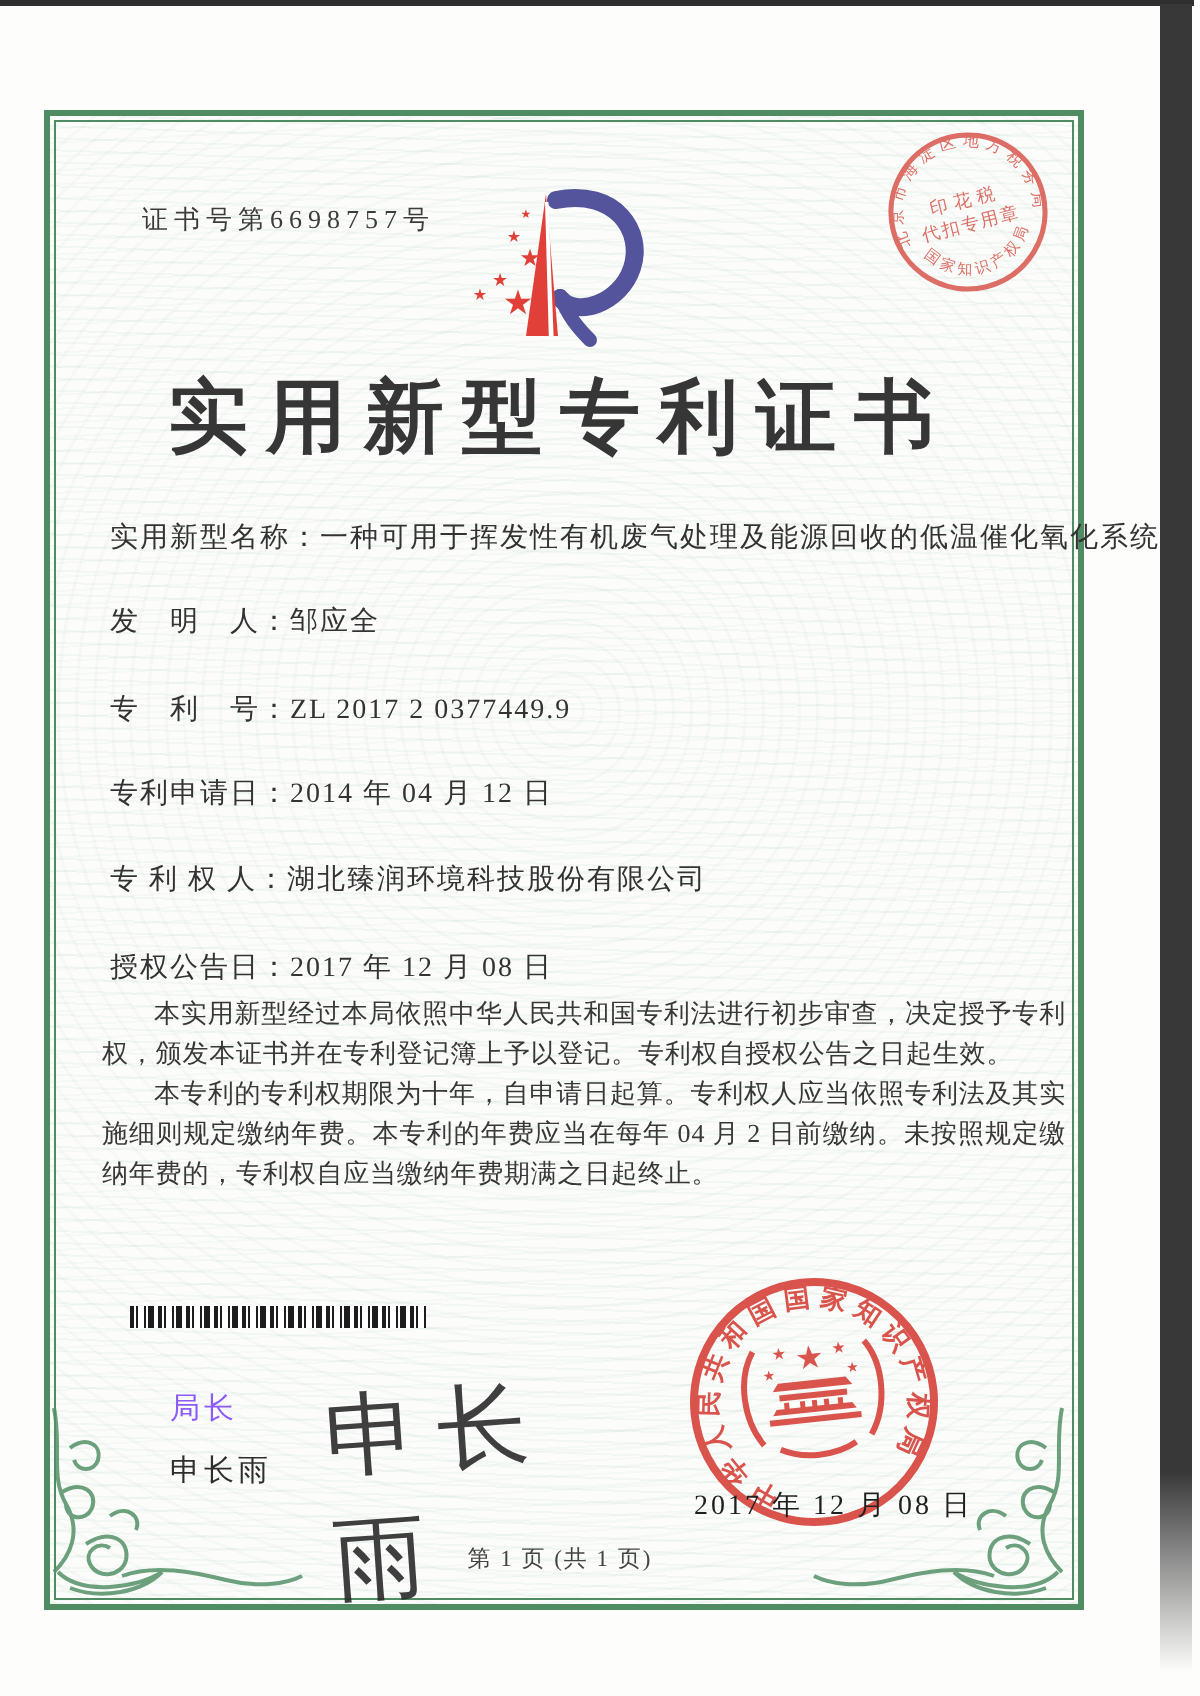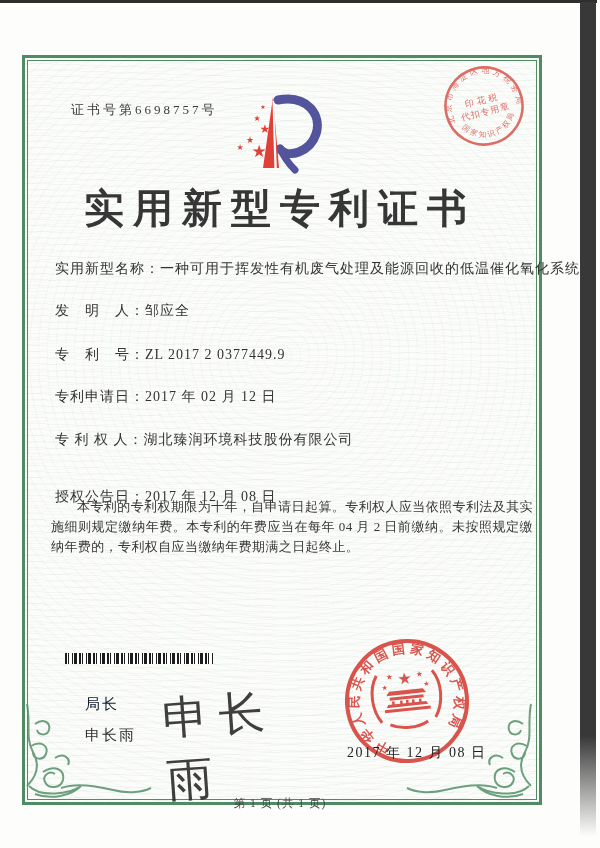--- a/index.html
+++ b/index.html
@@ -22,49 +22,49 @@
 
   .cert-no{position:absolute;left:71px;top:101px;font-size:13px;letter-spacing:3px;color:#3c3c3c;}
 
   
   .logo{position:absolute;left:228px;top:92px;width:100px;height:82px;}
 
   .title{position:absolute;left:23px;top:181px;width:514px;text-align:center;
          font-size:40px;font-weight:bold;letter-spacing:9px;color:#363636;}
 
   .field{position:absolute;left:55px;font-size:14px;letter-spacing:1px;color:#333;white-space:nowrap;}
-  .f1{top:260px;} .f2{top:302px;} .f3{top:346px;} .f4{top:388px;} .f5{top:431px;text-align:right;} .f6{top:488px;}
+  .f1{top:260px;} .f2{top:302px;} .f3{top:346px;} .f4{top:388px;} .f5{top:431px;text-align:right;} .f6{top:475px;}
 
   .body-text{position:absolute;left:51px;top:497px;width:482px;font-size:13px;
              line-height:20px;text-align:justify;color:#383838;letter-spacing:0.4px;}
   .body-text p{margin:0;text-indent:2em;}
 
   .barcode{position:absolute;left:65px;top:653px;width:148px;height:11px;
            background:repeating-linear-gradient(90deg,
              #1d1d1d 0 2px, #fff 2px 3px, #1d1d1d 3px 4px, #fff 4px 7px,
              #1d1d1d 7px 8px, #fff 8px 9px, #1d1d1d 9px 12px, #fff 12px 14px);}
 
   .signer-title{position:absolute;left:85px;top:695px;font-size:15px;letter-spacing:2px;
-                font-family:"Liberation Sans",sans-serif;color:#0f172a;}
+                font-family:"Liberation Sans",sans-serif;color:#8b5cf6;}
   .signer-name{position:absolute;left:85px;top:726px;font-size:15px;letter-spacing:2px;
                font-family:"Liberation Sans",sans-serif;color:#2e2e2e;}
   .signature{position:absolute;left:163px;top:683px;width:160px;height:80px;
              font-size:46px;color:#2b2b2b;transform:rotate(-4deg);letter-spacing:10px;
              font-family:"Liberation Serif",serif;opacity:0.9;}
 
   
   .seal-main{position:absolute;left:342px;top:636px;width:130px;height:130px;
              transform:rotate(-6deg);opacity:0.92;}
   .seal-tax{position:absolute;left:443px;top:65px;width:82px;height:82px;
             transform:rotate(-14deg);opacity:0.85;}
   .issue-date{position:absolute;left:347px;top:744px;font-size:14px;letter-spacing:1.5px;
               color:#1f1f1f;z-index:5;}
 
   .footer{position:absolute;left:23px;top:772px;width:514px;text-align:center;
-          font-size:11.5px;letter-spacing:1px;color:#444;margin-top:24px;}
+          font-size:11.5px;letter-spacing:1px;color:#444;}
 
   .flourish{position:absolute;width:132px;height:108px;}
   .flourish.left{left:21px;top:694px;}
   .flourish.right{left:405px;top:694px;transform:scaleX(-1);}
 </style>
 </head>
 <body>
 
 <div id="page">
 
@@ -124,25 +124,26 @@
     </text>
     <text x="41" y="38" text-anchor="middle" font-size="9" fill="#d8564d" letter-spacing="3" font-family="'Liberation Serif',serif">印花税</text>
     <text x="41" y="50" text-anchor="middle" font-size="9" fill="#d8564d" letter-spacing="1" font-family="'Liberation Serif',serif">代扣专用章</text>
   </svg>
 
   <div class="title">实用新型专利证书</div>
 
   <div class="field f1"><span>实用新型名称：</span><span>一种可用于挥发性有机废气处理及能源回收的低温催化氧化系统</span></div>
   <div class="field f2"><span>发　明　人：</span><span>邹应全</span></div>
   <div class="field f3"><span>专　利　号：</span><span>ZL 2017 2 0377449.9</span></div>
-  <div class="field f4"><span>专利申请日：</span><span>2017 年 02 月 12 日</span></div>
+  <div class="field f4"><span>专利申请日：</span><span>2014 年 04 月 12 日</span></div>
   <div class="field f5"><span>专 利 权 人：</span><span>湖北臻润环境科技股份有限公司</span></div>
   <div class="field f6"><span>授权公告日：</span><span>2017 年 12 月 08 日</span></div>
 
   <div class="body-text">
+    <p>本实用新型经过本局依照中华人民共和国专利法进行初步审查，决定授予专利权，颁发本证书并在专利登记簿上予以登记。专利权自授权公告之日起生效。</p>
     <p>本专利的专利权期限为十年，自申请日起算。专利权人应当依照专利法及其实施细则规定缴纳年费。本专利的年费应当在每年 04 月 2 日前缴纳。未按照规定缴纳年费的，专利权自应当缴纳年费期满之日起终止。</p>
   </div>
 
   <div class="barcode"></div>
 
   <div class="signer-title">局长</div>
   <div class="signer-name">申长雨</div>
   <div class="signature">申长雨</div>
 
   <svg class="seal-main" viewBox="0 0 130 130">

